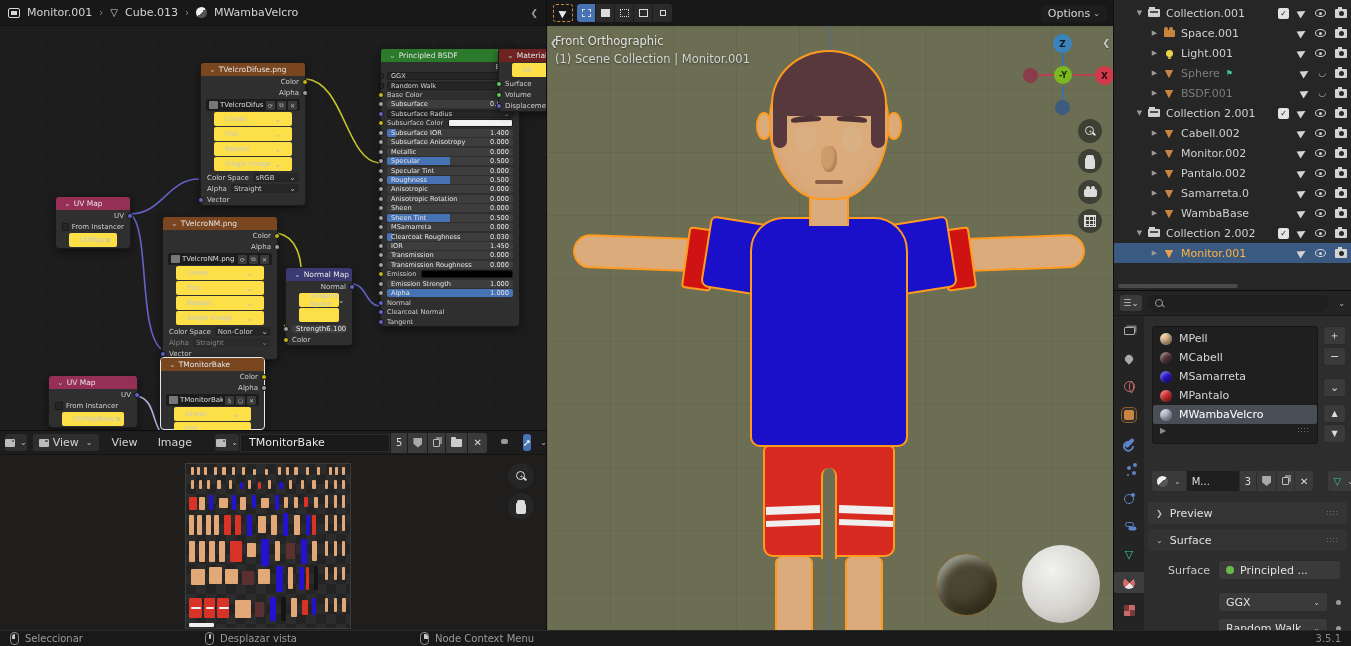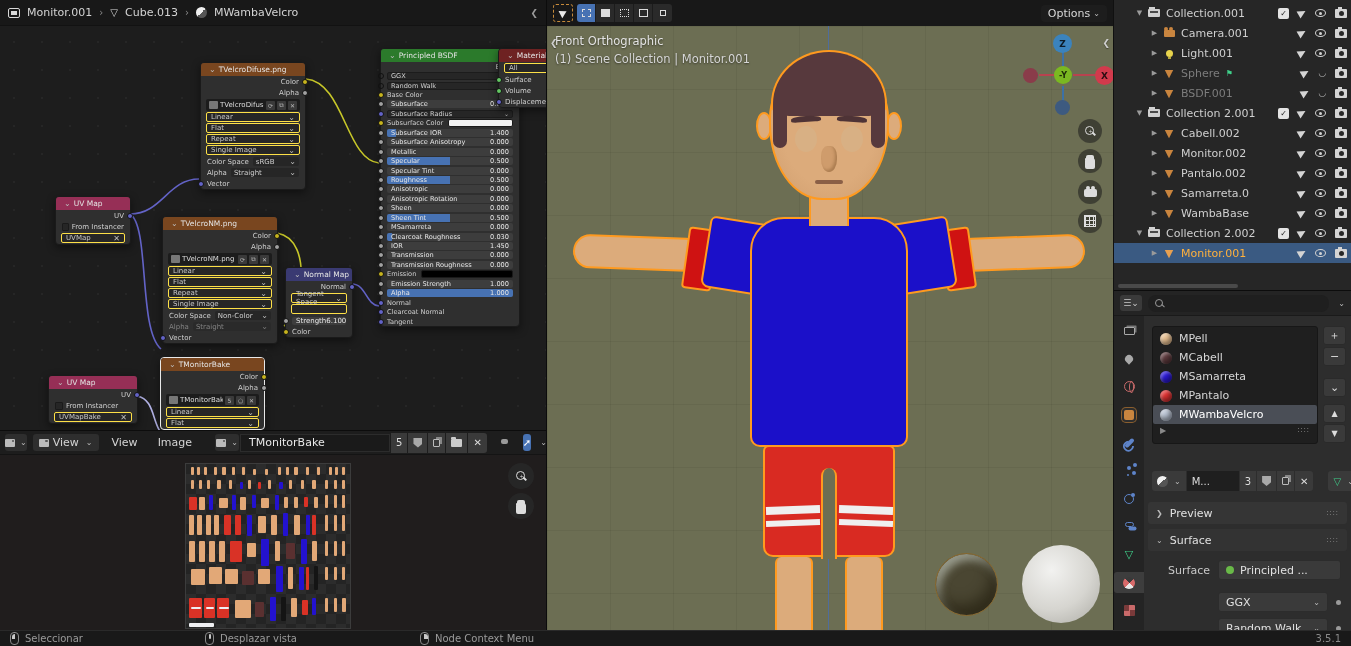--- a/index.html
+++ b/index.html
@@ -30,21 +30,21 @@
   .node{position:absolute;background:#2f2f2f;border:1px solid #1a1a1a;border-radius:4px;box-shadow:0 3px 8px rgba(0,0,0,.45);z-index:2;font-size:7px;color:#cfcfcf;}
   .node.sel{border-color:#e8e8e8;}
   .nhead{height:13px;display:flex;align-items:center;gap:3px;padding:0 5px;border-radius:3px 3px 0 0;color:#e4e4e4;font-size:7.5px;white-space:nowrap;overflow:hidden;}
   .nh-tex{background:#79461f;}
   .nh-uv{background:#962f56;}
   .nh-vec{background:#3a3a72;}
   .nh-shader{background:#2b7a2b;}
   .nh-out{background:#6e2222;}
   .nrow{position:relative;display:flex;align-items:center;padding:0 6px;height:11px;white-space:nowrap;}
   .nrow .rt{margin-left:auto;}
-  .ndd{margin:1px 5px;height:10px;background:#262626;border:1px solid #fde047;border-radius:2px;display:flex;align-items:center;padding:0 4px;color:#c8c8c8;position:relative;}
+  .ndd{margin:1px 13px;height:10px;background:#262626;border:7px solid #fde047;border-radius:2px;display:flex;align-items:center;padding:0 4px;color:#c8c8c8;position:relative;}
   .ndd .car{margin-left:auto;}
   .nimg{margin:1px 5px;height:12px;background:#1c1c1c;border-radius:2px;display:flex;align-items:center;gap:2px;padding:0 3px;overflow:hidden;}
   .nimg .iic{width:9px;height:8px;background:#777;border-radius:1px;flex:none;}
   .nimg .nm{flex:1;overflow:hidden;color:#ddd;}
   .mini{width:9px;height:9px;background:#3a3a3a;border-radius:1px;flex:none;display:flex;align-items:center;justify-content:center;font-size:6px;color:#bbb;}
   .nlabrow{display:flex;gap:4px;padding:0 6px;height:11px;align-items:center;}
   .nfield2{flex:1;height:9px;background:#262626;border-radius:2px;display:flex;align-items:center;padding:0 3px;position:relative;}
   .nchk{width:8px;height:8px;background:#262626;border:1px solid #1a1a1a;border-radius:1px;margin-right:3px;}
   .pr-row{position:relative;display:flex;align-items:center;height:9.45px;padding:0 6px;font-size:6.6px;}
   .pr-lab{color:#cfcfcf;}
@@ -863,21 +863,21 @@
             <span class="ic-eye"></span>
 
             <span class="ic-photocam"></span>
           </span>
         </div>
         <div class="ol-row" style="padding-left: 34px;">
           <span class="ol-exp">▶</span>
           <span class="ol-icw">
             <span class="ic-camera ic-tab-camera"></span>
           </span>
-          <span class="ol-label">Camera.001</span>
+          <span class="ol-label">Space.001</span>
 
           <span class="ol-controls">
 
             <span class="ic-sel-arrow"></span>
             <span class="ic-eye"></span>
 
             <span class="ic-photocam"></span>
           </span>
         </div>
         <div class="ol-row" style="padding-left: 34px;">

